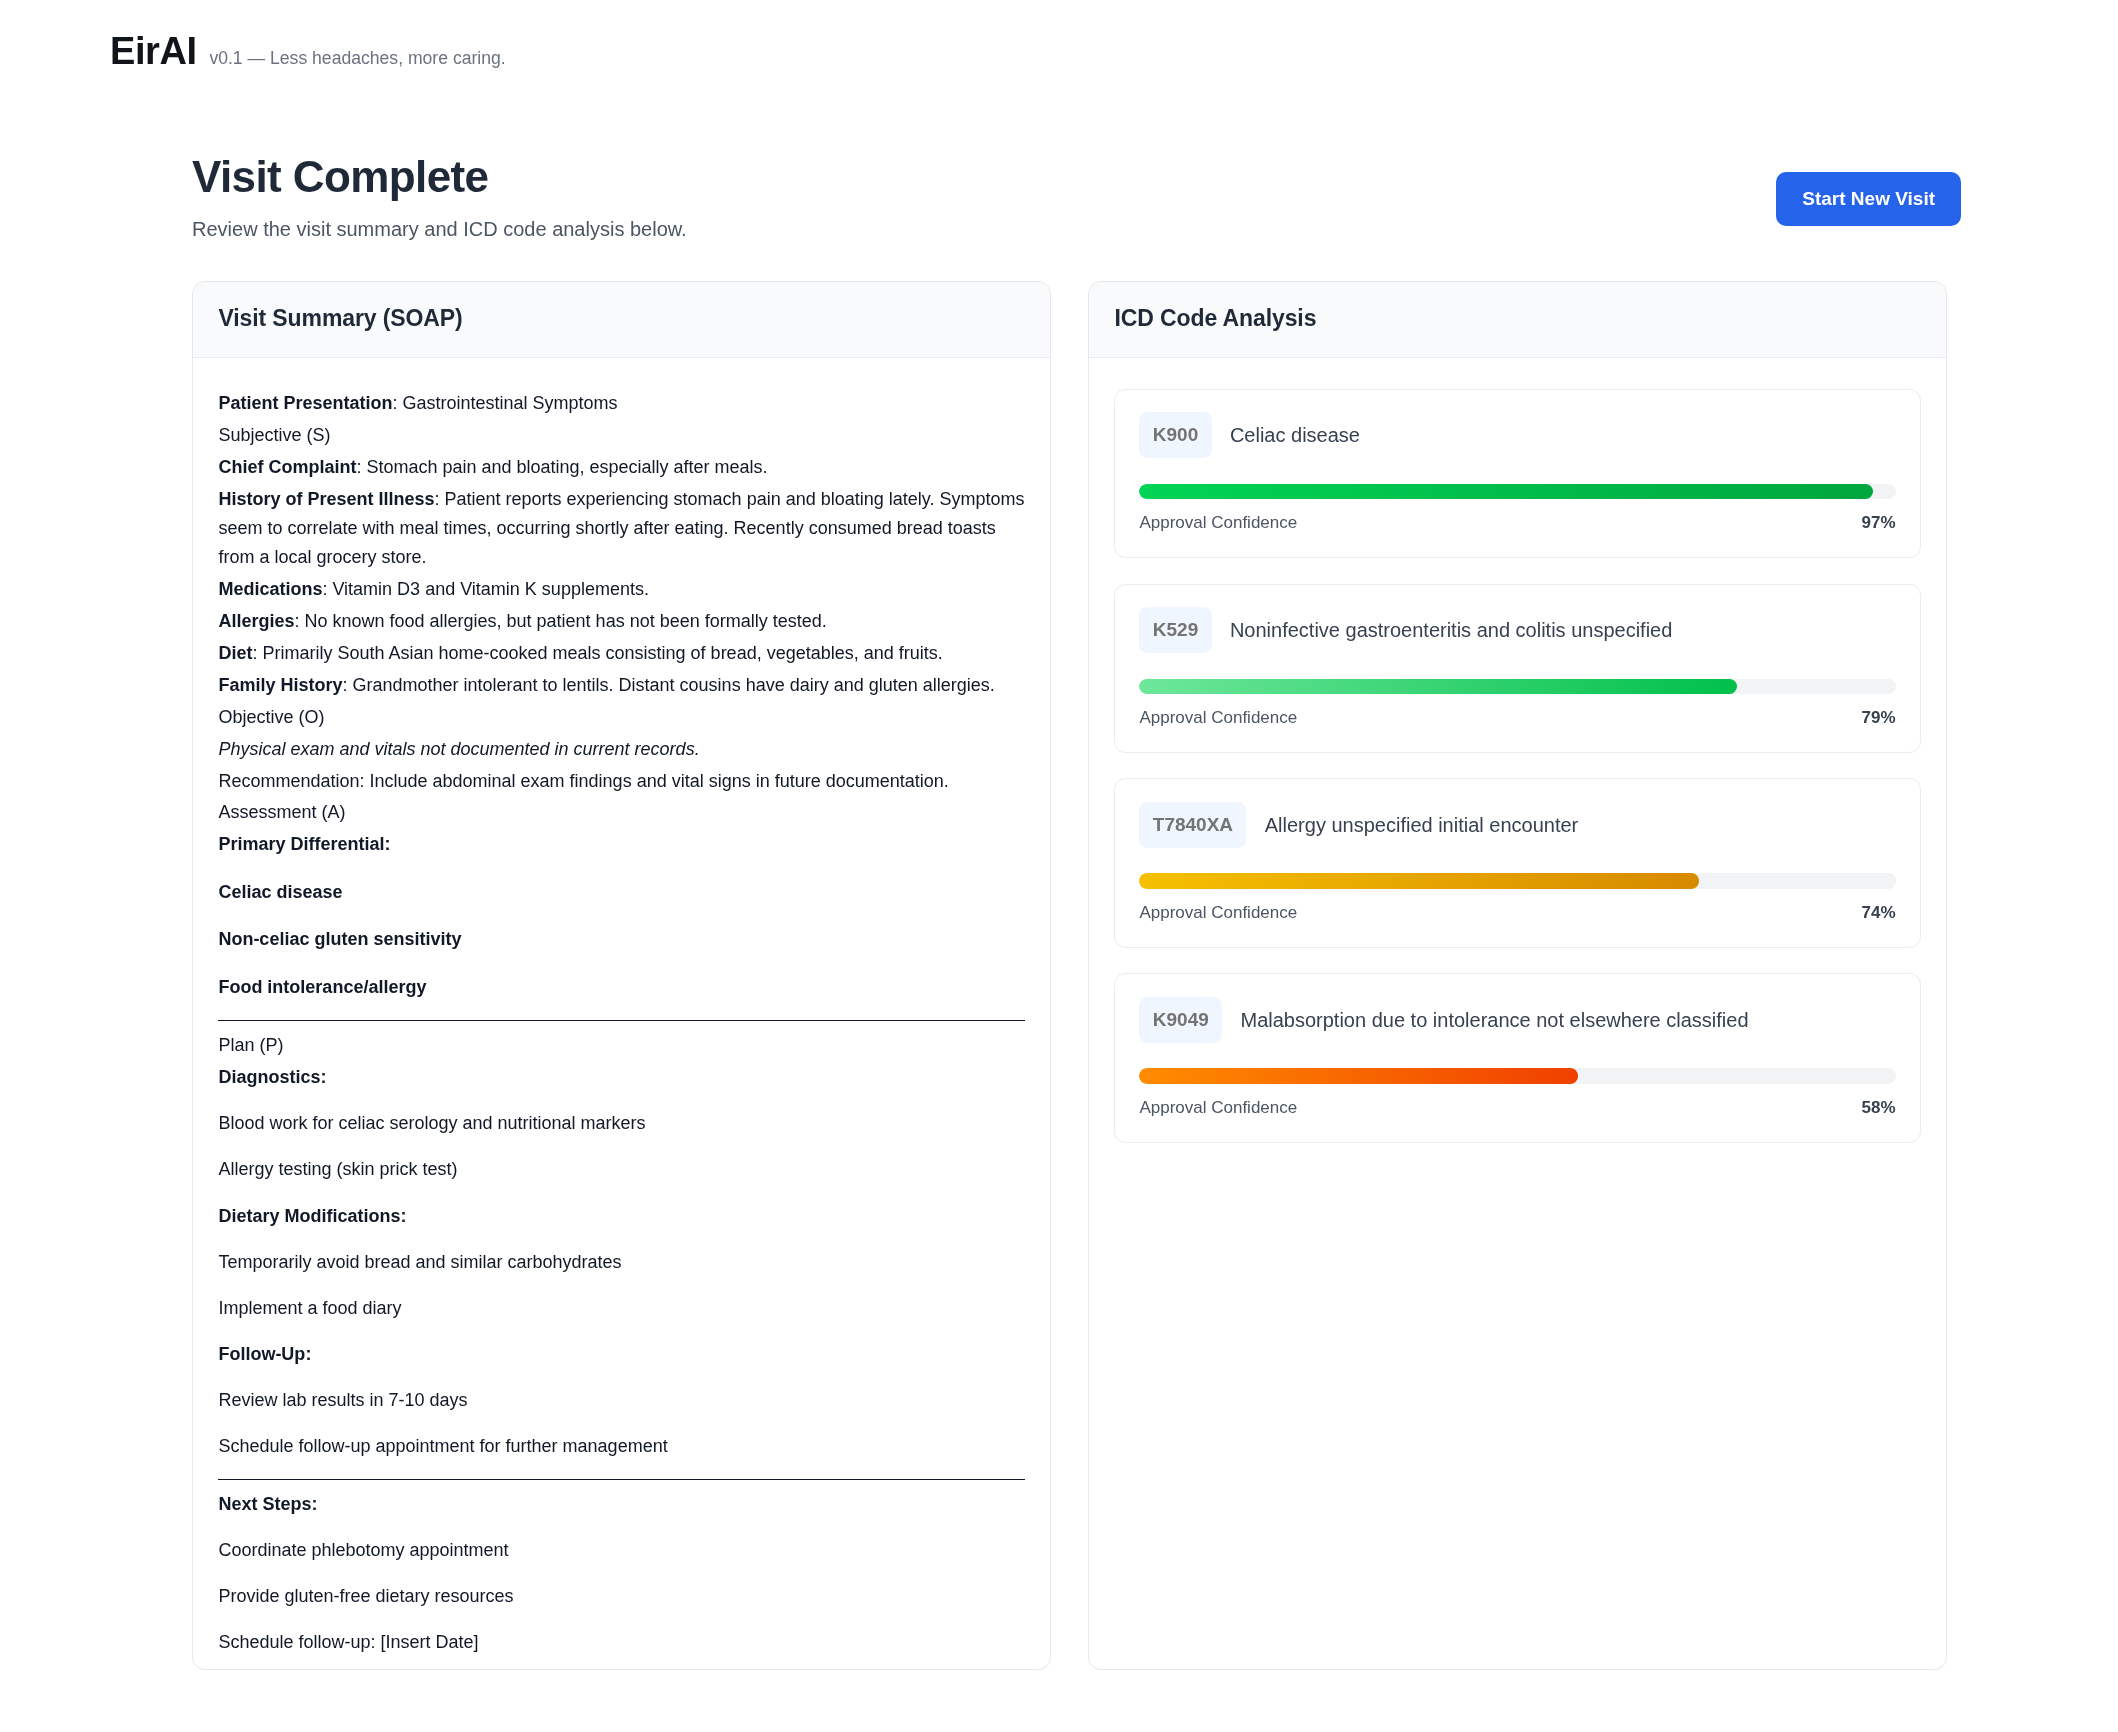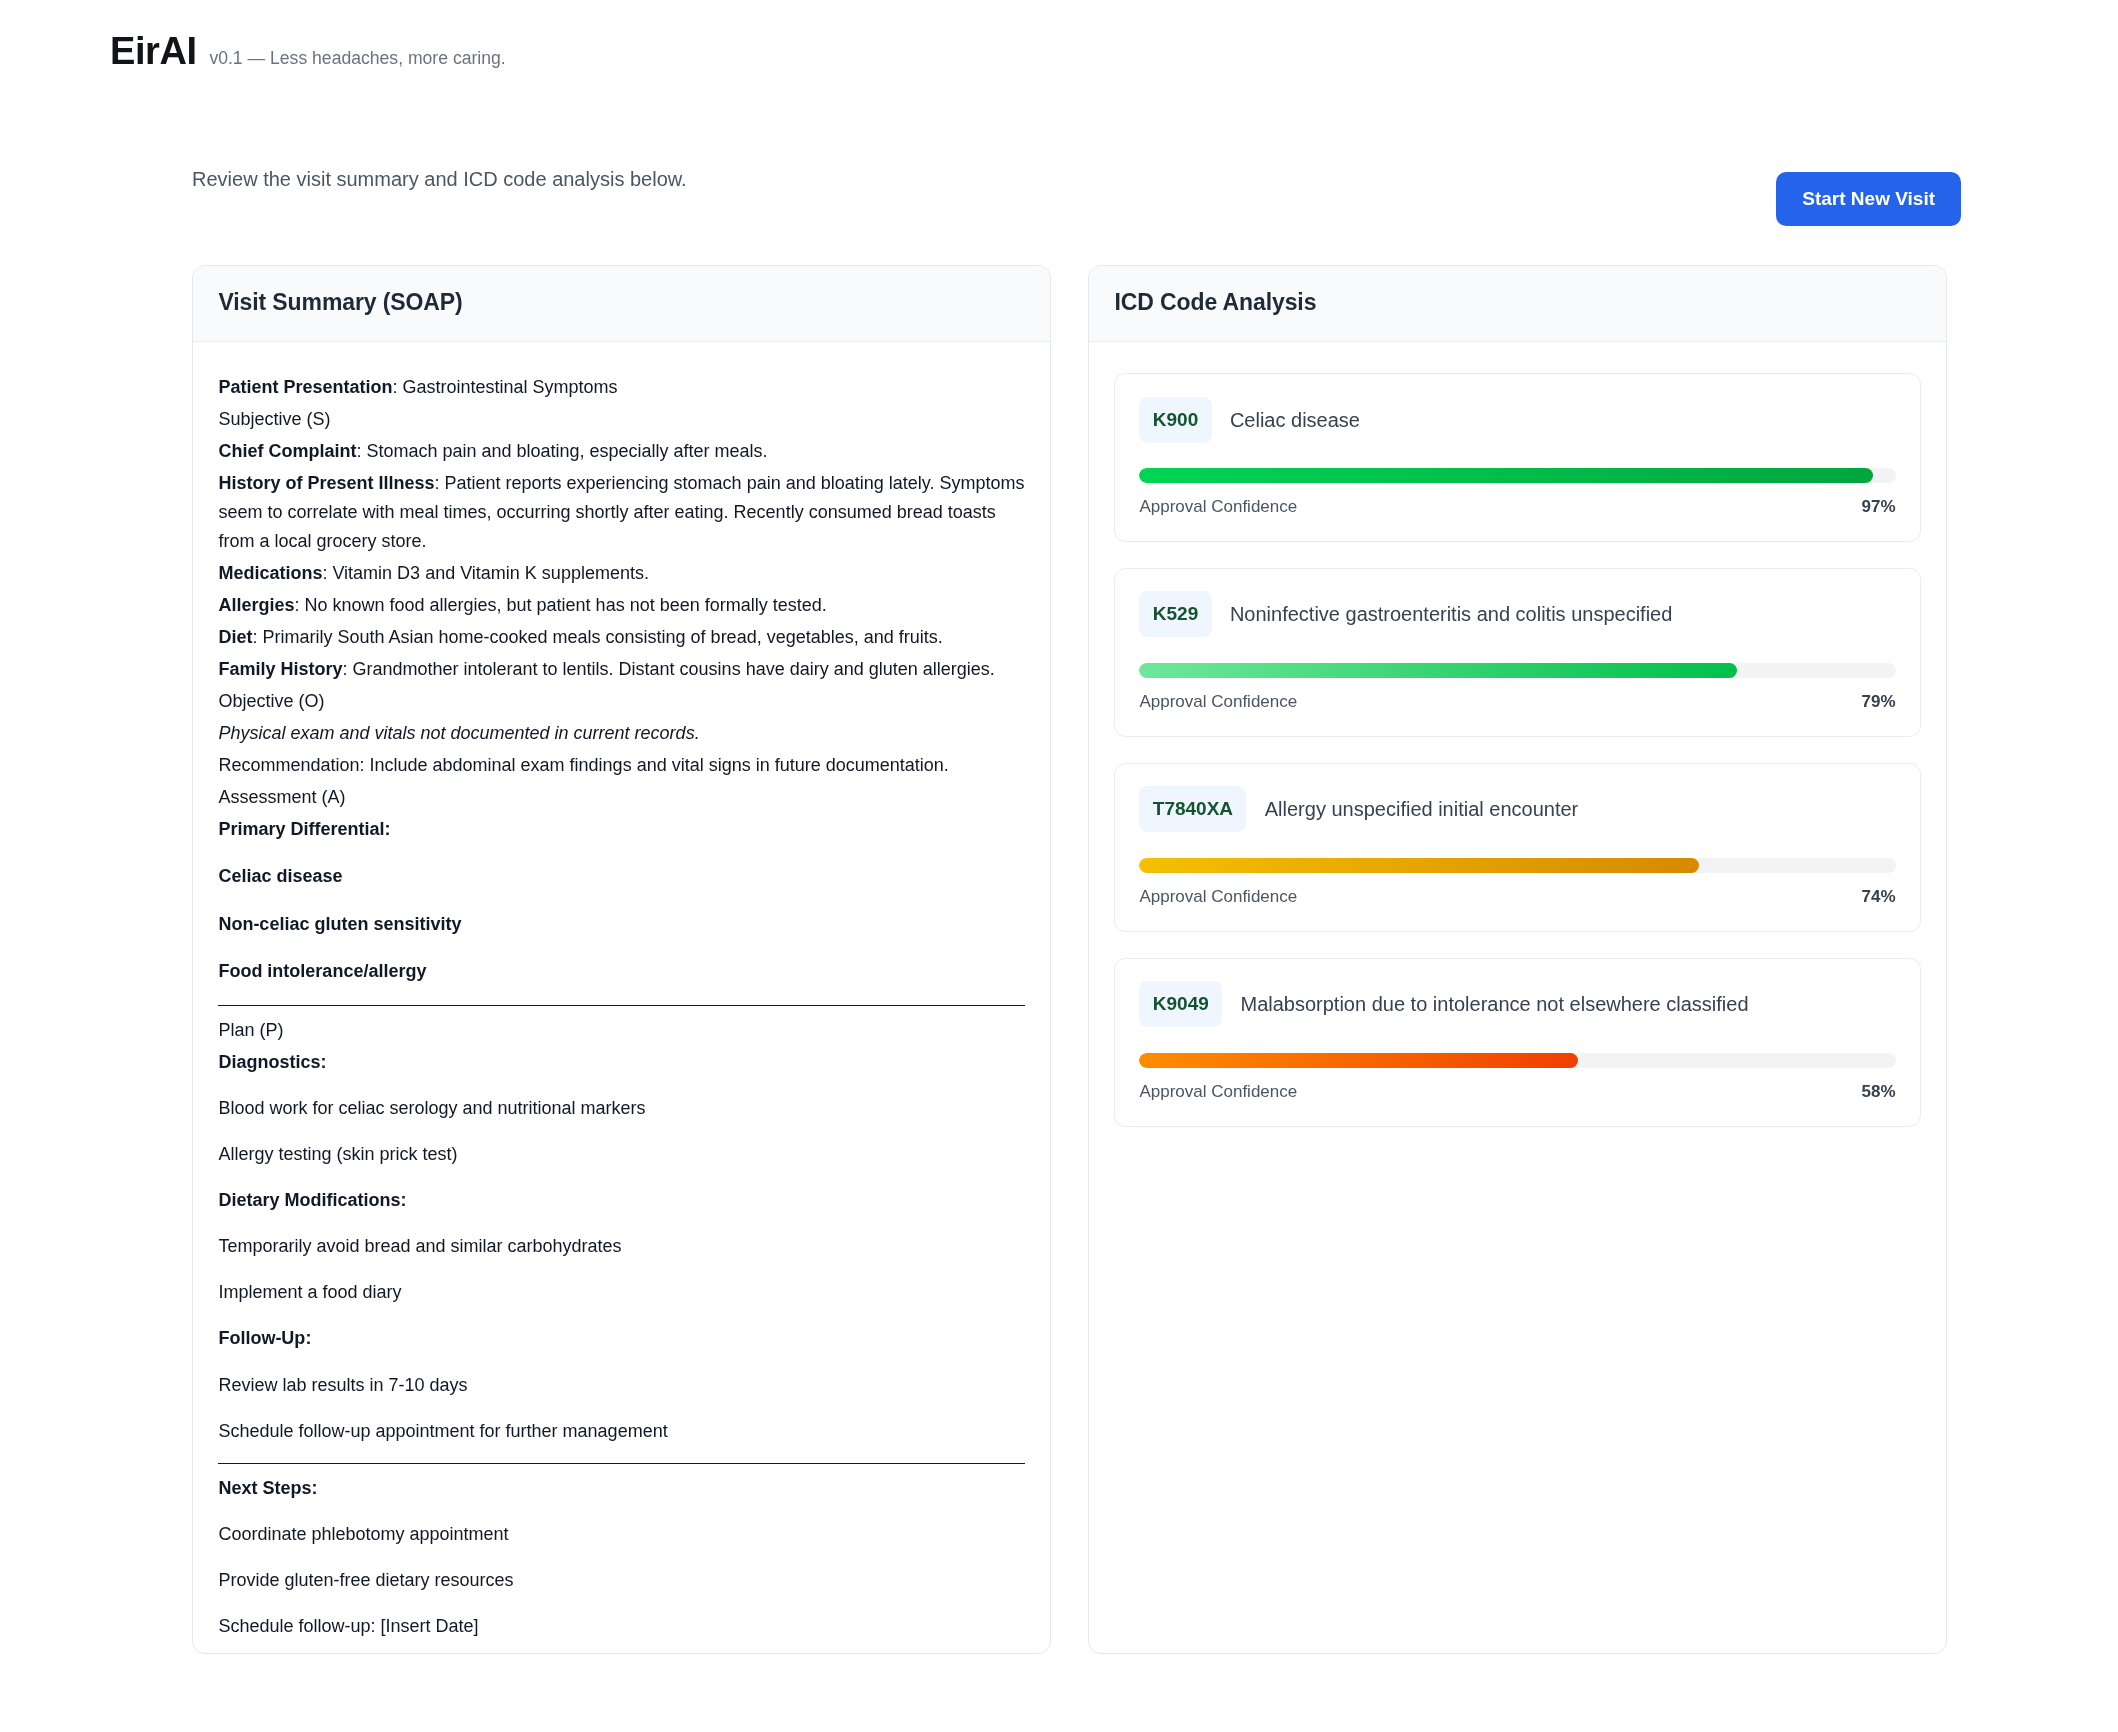--- a/index.html
+++ b/index.html
@@ -127,21 +127,21 @@
     padding: 22.6px 24px 24px 24px;
     background: #ffffff;
   }
   .icd-top {
     display: flex;
     align-items: flex-start;
     gap: 18.3px;
   }
   .icd-badge {
     background: #eff6ff;
-    color: #14532d;
+    color: #737373;
     font-size: 19px;
     font-weight: bold;
     border-radius: 8.5px;
     padding: 12px 13.4px;
     white-space: nowrap;
     flex-shrink: 0;
   }
   .icd-desc {
     font-size: 20px;
     color: #374151;
@@ -178,20 +178,21 @@
 
 <div class="page">
 
   <div class="brand-bar">
     <span class="brand-name">EirAI</span>
     <span class="brand-tagline">v0.1 — Less headaches, more caring.</span>
   </div>
 
   <div class="title-row">
     <div class="title-block">
+      <h1 class="page-title">Visit Complete</h1>
       <div class="page-subtitle">Review the visit summary and ICD code analysis below.</div>
     </div>
     <button class="start-visit-btn">Start New Visit</button>
   </div>
 
   <div class="columns">
 
     <div class="col-left">
       <div class="card">
         <div class="card-header">

